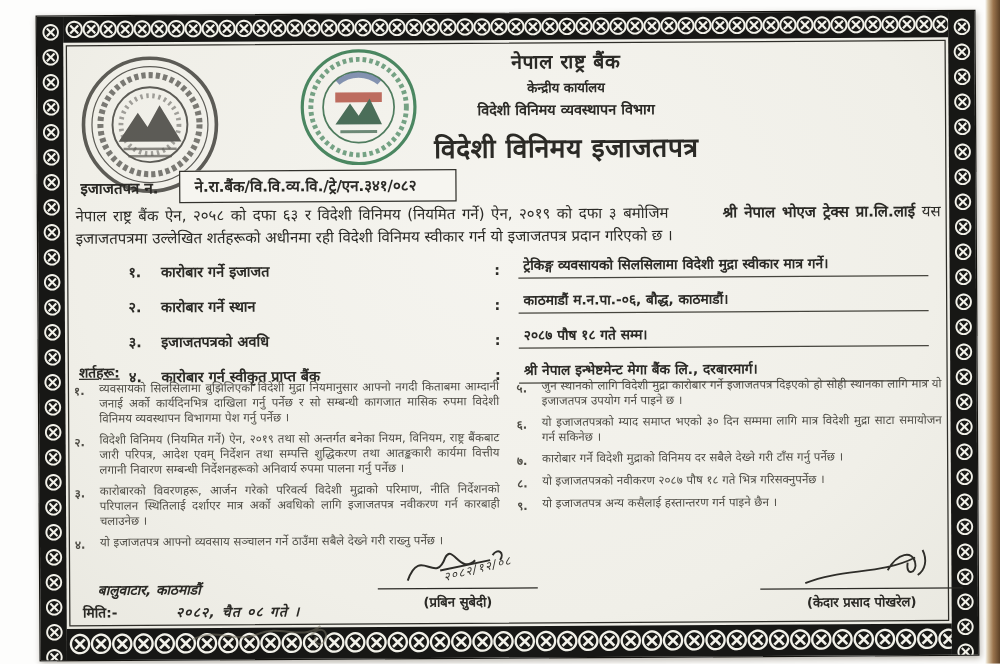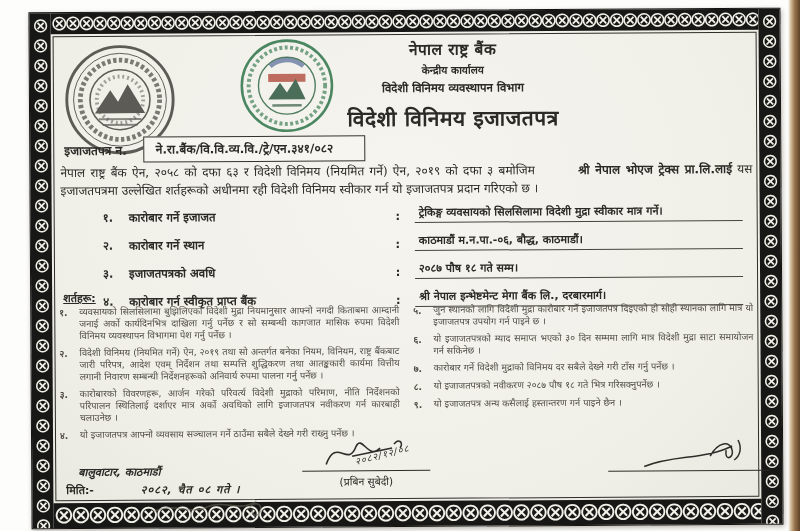--- a/index.html
+++ b/index.html
@@ -60,21 +60,21 @@
   .dateline .hand{font-style:italic;letter-spacing:1px;margin-left:43px;}
   .scribble-date{position:absolute;top:452px;left:88px;opacity:.5;}
 
   .sig{position:absolute;text-align:center;}
   .sig-center{left:242px;top:396px;width:128px;}
   .sig-right{left:548px;top:398px;width:162px;}
   .sigmark{display:block;margin:0 auto -4px auto;}
   .hand-num{position:absolute;top:14px;left:52px;font-size:9.5px;font-style:italic;
     transform:rotate(-14deg);letter-spacing:1px;color:#35342f;white-space:nowrap;}
   .sigline{border-top:1.4px solid #2c2b27;margin-top:2px;}
-  .signame{font-size:10.5px;font-weight:normal;margin-top:3px;}
+  .signame{font-size:10.5px;font-weight:bold;margin-top:3px;}
   .sigtitle{font-size:10.5px;font-weight:bold;margin-top:2px;}
 </style>
 </head>
 <body>
 
 <div class="scan">
   <div class="cert">
 
     <div class="b-strip b-top">⊗⊗⊗⊗⊗⊗⊗⊗⊗⊗⊗⊗⊗⊗⊗⊗⊗⊗⊗⊗⊗⊗⊗⊗⊗⊗⊗⊗⊗⊗⊗⊗⊗⊗⊗⊗⊗⊗⊗⊗⊗⊗⊗⊗⊗⊗⊗⊗⊗⊗⊗⊗⊗⊗⊗⊗⊗⊗⊗⊗⊗⊗⊗⊗⊗⊗⊗⊗⊗⊗</div>
     <div class="b-strip b-bottom">⊗⊗⊗⊗⊗⊗⊗⊗⊗⊗⊗⊗⊗⊗⊗⊗⊗⊗⊗⊗⊗⊗⊗⊗⊗⊗⊗⊗⊗⊗⊗⊗⊗⊗⊗⊗⊗⊗⊗⊗⊗⊗⊗⊗⊗⊗⊗⊗⊗⊗⊗⊗⊗⊗⊗⊗⊗⊗⊗⊗⊗⊗⊗⊗⊗⊗⊗⊗⊗⊗</div>
@@ -212,18 +212,19 @@
         <div class="hand-num">२०८२/१२/०८</div>
         <div class="sigline"></div>
         <div class="signame">(प्रबिन सुबेदी)</div>
       </div>
 
       <div class="sig sig-right">
         <svg class="sigmark" width="150" height="38">
           <path d="M30 32 C 60 20, 90 26, 118 12 M96 22 c8 -14 20 -16 22 -6 c2 8 -8 12 -6 0 M124 6 c4 8 2 16 -4 20" fill="none" stroke="#2e2d29" stroke-width="1.5"></path>
         </svg>
         <div class="sigline"></div>
+        <div class="signame">(केदार प्रसाद पोखरेल)</div>
       </div>
 
     </div>
   </div>
   <div class="scan-edge"></div>
 </div>
 
 </body></html>

